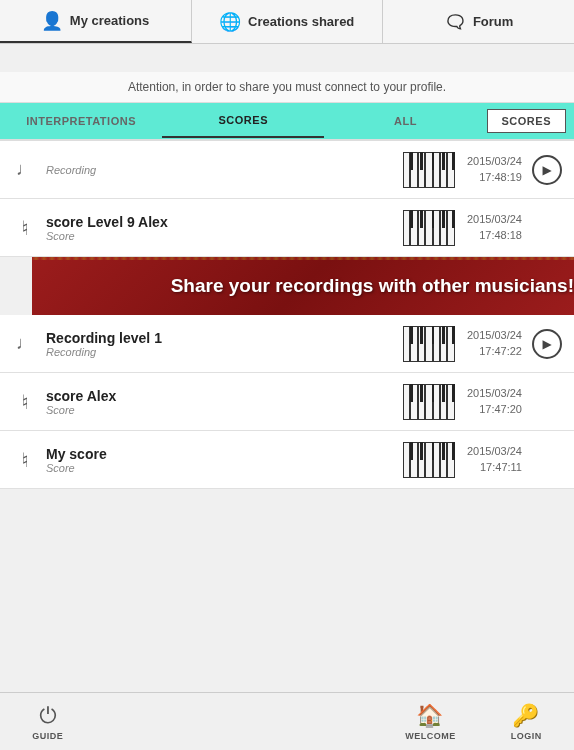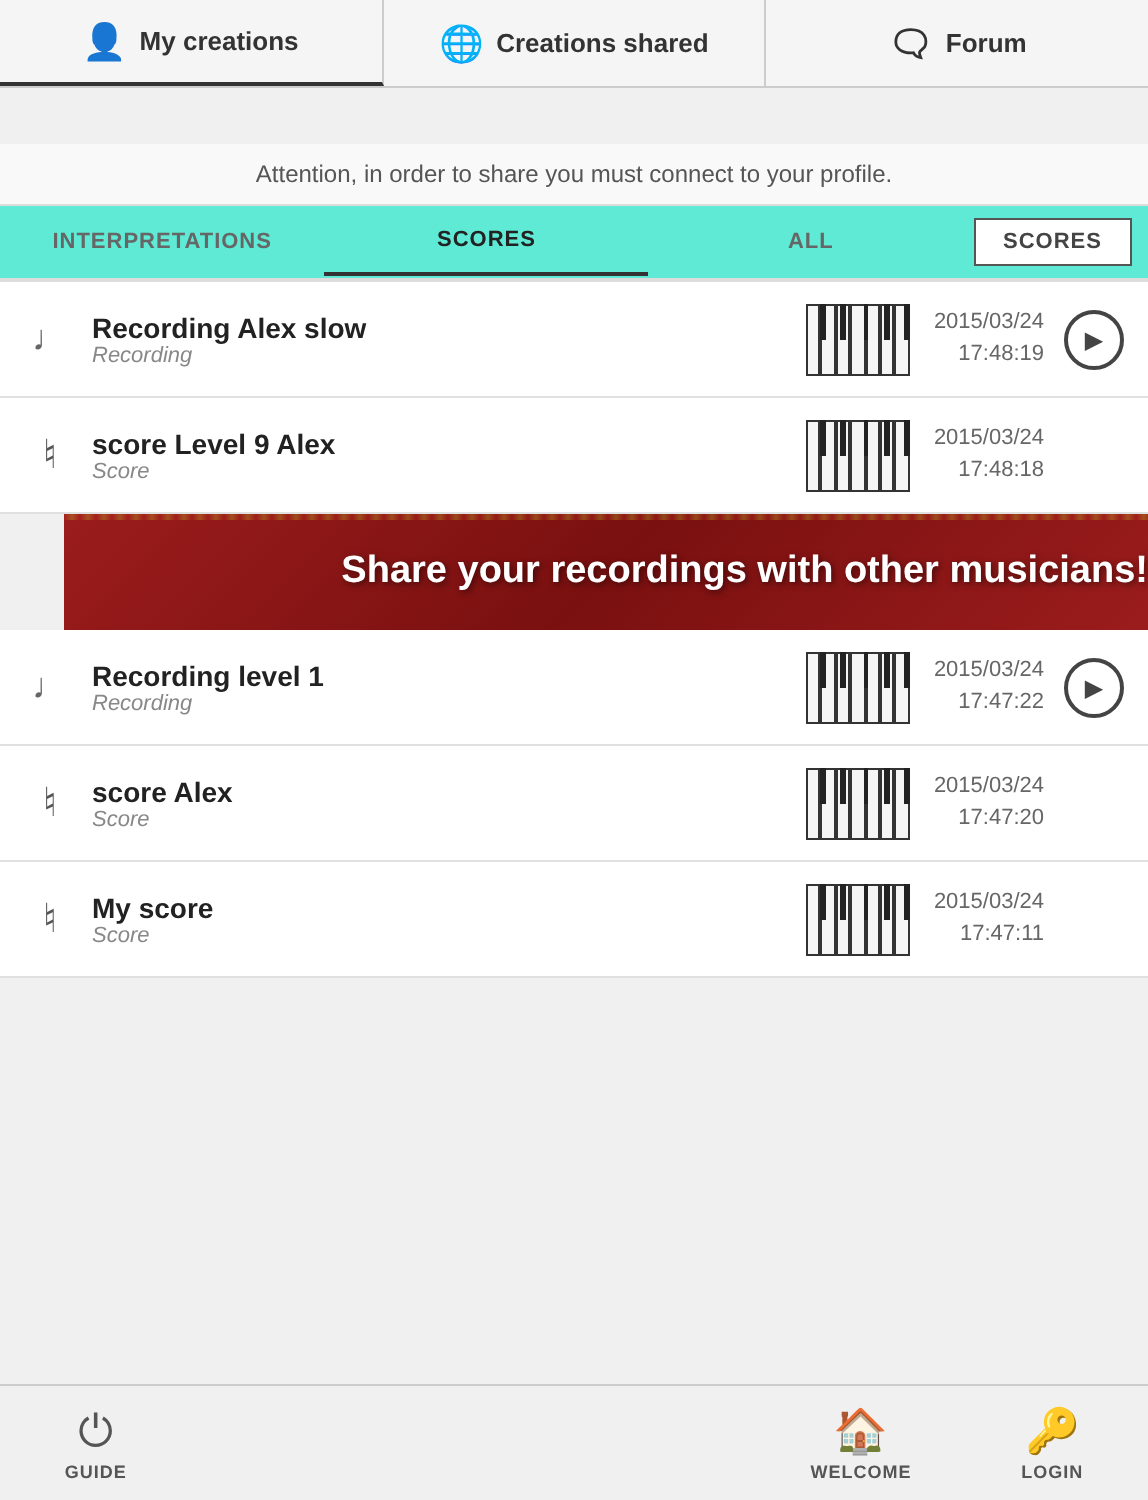--- a/index.html
+++ b/index.html
@@ -280,21 +280,20 @@
   <button class="modify-btn">
     <span>SCORES</span>
   </button>
 </div>
 
 <div class="list-container">
 
   <div class="list-item">
     <div class="item-icon">♩</div>
     <div class="item-text">
-      <div class="item-title">Recording Alex slow</div>
       <div class="item-subtitle">Recording</div>
     </div>
     <div class="item-thumbnail">
       <div class="piano-keys">
         <div class="white-key"></div>
           <div class="white-key"></div>
           <div class="white-key"></div>
         <div class="white-key"></div>
           <div class="white-key"></div>
           <div class="white-key"></div>

